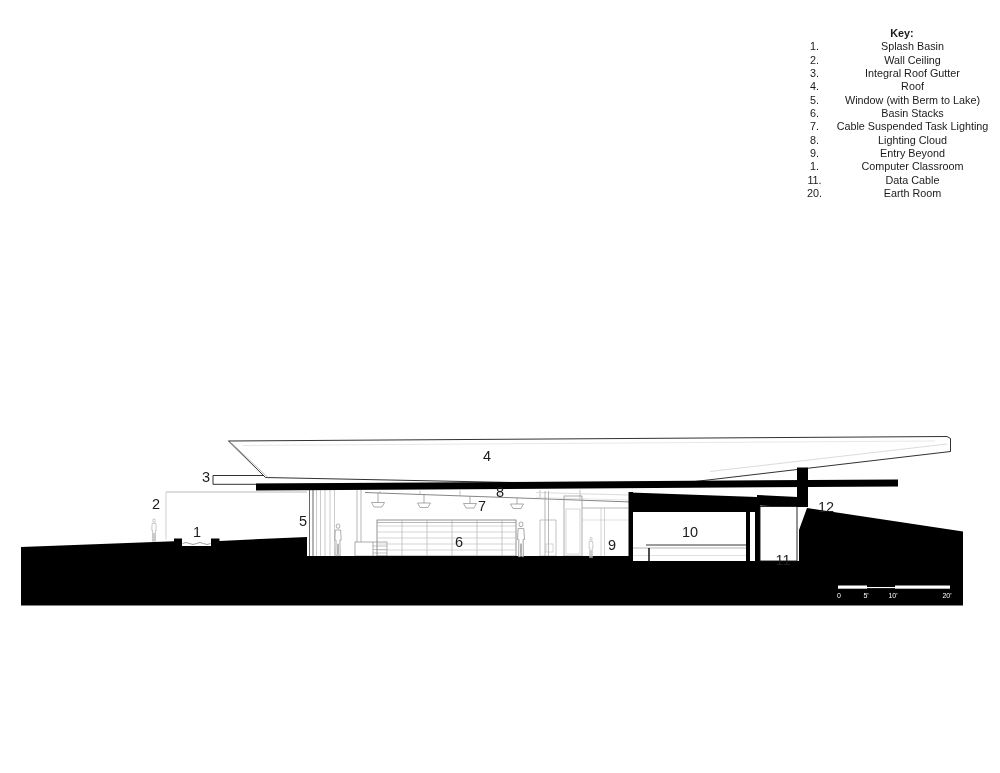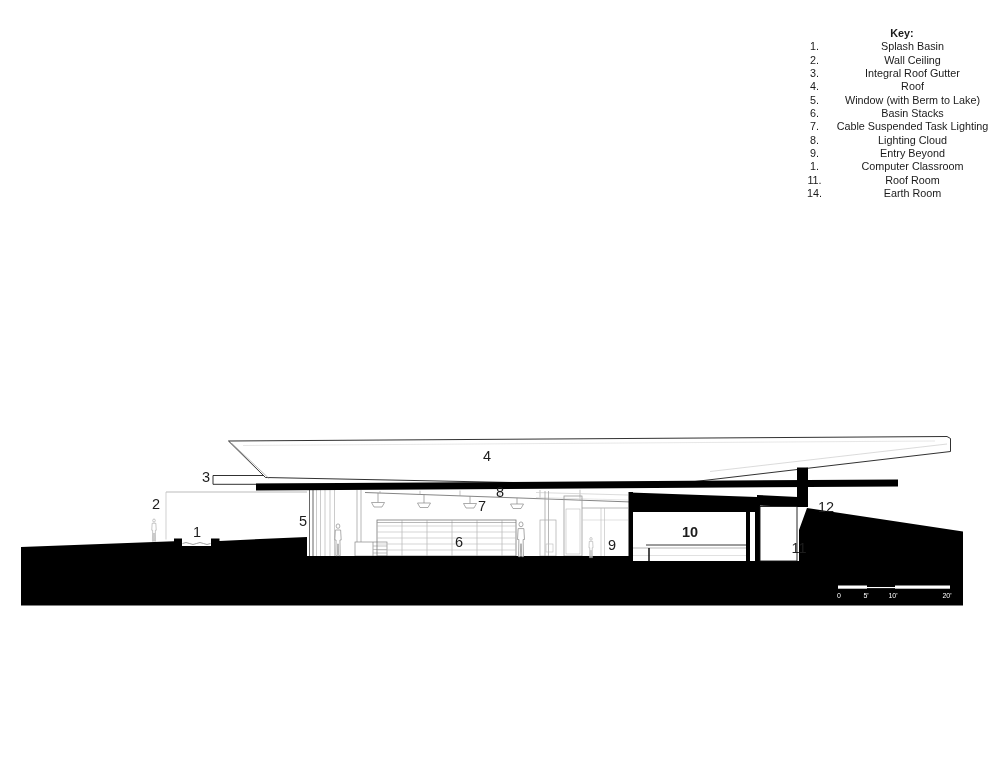--- a/index.html
+++ b/index.html
@@ -181,22 +181,22 @@
 
   <span class="callout" style="left:197px;top:525px;">1</span>
   <span class="callout" style="left:156px;top:497px;">2</span>
   <span class="callout" style="left:206px;top:470px;">3</span>
   <span class="callout" style="left:487px;top:449px;">4</span>
   <span class="callout" style="left:303px;top:514px;">5</span>
   <span class="callout" style="left:459px;top:535px;">6</span>
   <span class="callout" style="left:482px;top:499px;">7</span>
   <span class="callout" style="left:500px;top:485px;">8</span>
   <span class="callout" style="left:612px;top:538px;">9</span>
-  <span class="callout" style="left:690px;top:525px;font-weight:bold;">10</span>
-  <span class="callout" style="left:783px;top:541px;margin-left:16px;">11</span>
+  <span class="callout" style="left:690px;top:525px;">10</span>
+  <span class="callout" style="left:783px;top:553px;">11</span>
   <span class="callout" style="left:826px;top:500px;">12</span>
 
   <span class="scale-label" style="left:839px;top:592px;">0</span>
   <span class="scale-label" style="left:866px;top:592px;">5'</span>
   <span class="scale-label" style="left:893px;top:592px;">10'</span>
   <span class="scale-label" style="left:947px;top:592px;">20'</span>
 
   <div class="key">
     <div class="key-title">Key:</div>
     <div class="key-row">
@@ -234,21 +234,21 @@
     <div class="key-row">
       <span class="key-num">9.</span>
       <span class="key-label">Entry Beyond</span>
     </div>
     <div class="key-row">
       <span class="key-num">1.</span>
       <span class="key-label">Computer Classroom</span>
     </div>
     <div class="key-row">
       <span class="key-num">11.</span>
-      <span class="key-label">Roof Room</span>
-    </div>
-    <div class="key-row">
-      <span class="key-num">14.</span>
+      <span class="key-label">Data Cable</span>
+    </div>
+    <div class="key-row">
+      <span class="key-num">20.</span>
       <span class="key-label">Earth Room</span>
     </div>
   </div>
 
 </div>
 
 </body></html>

